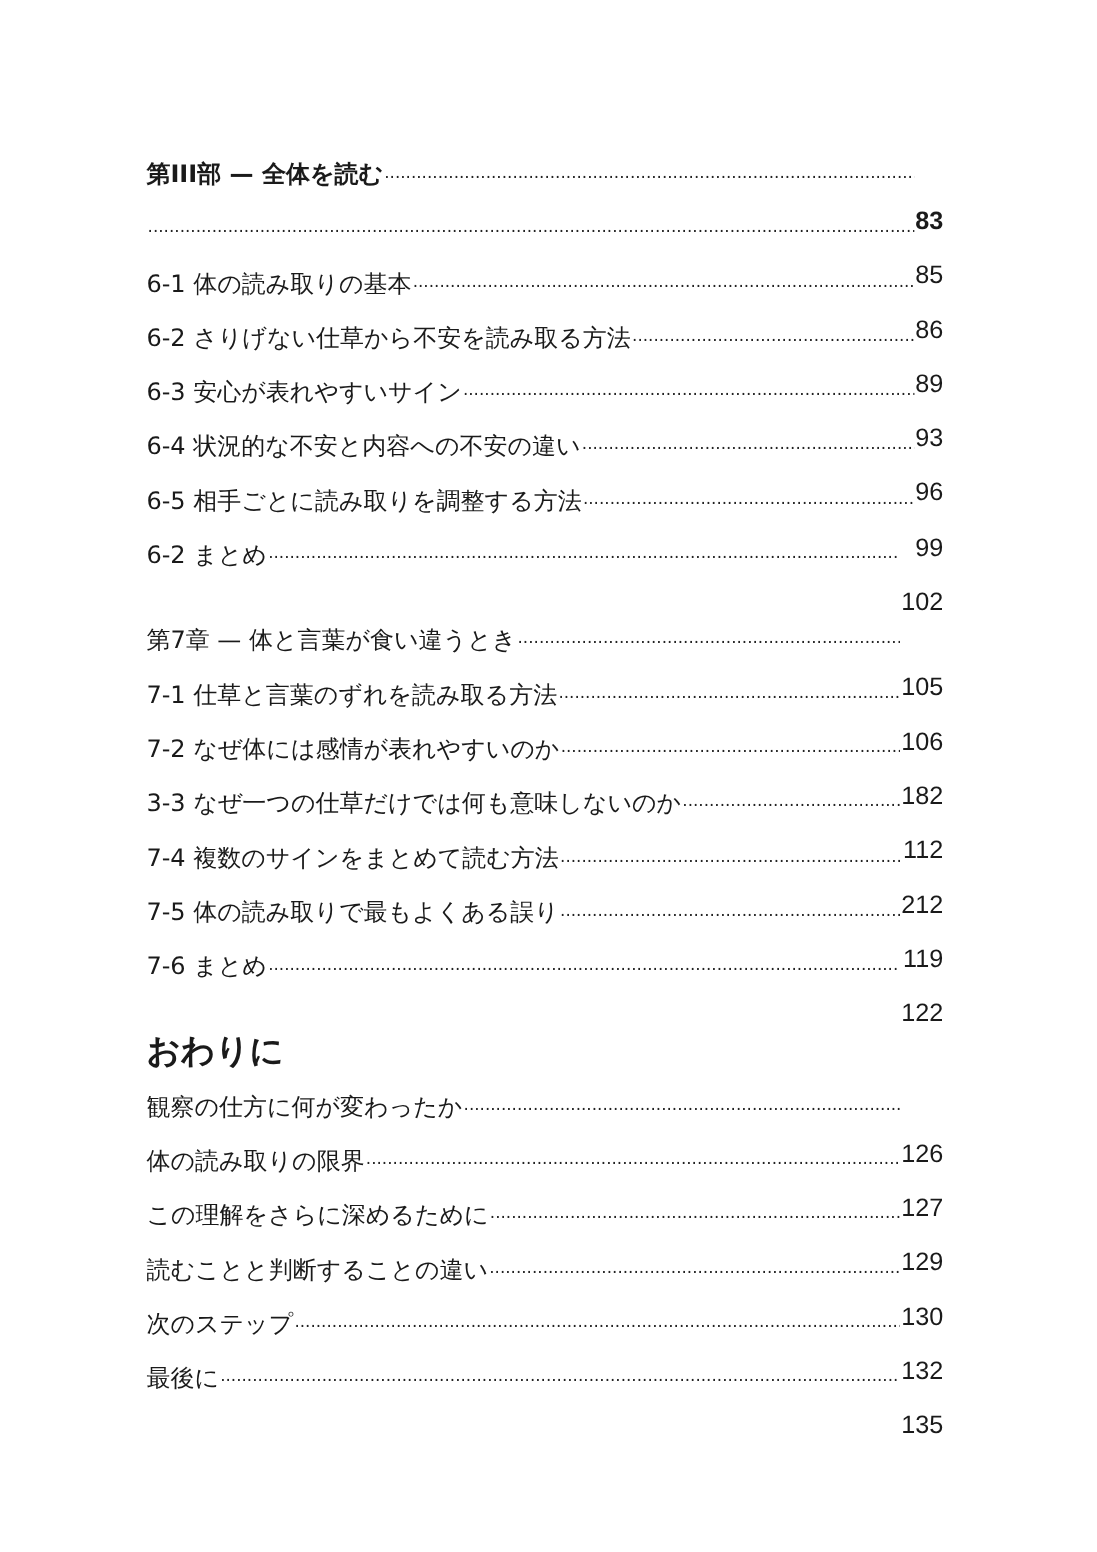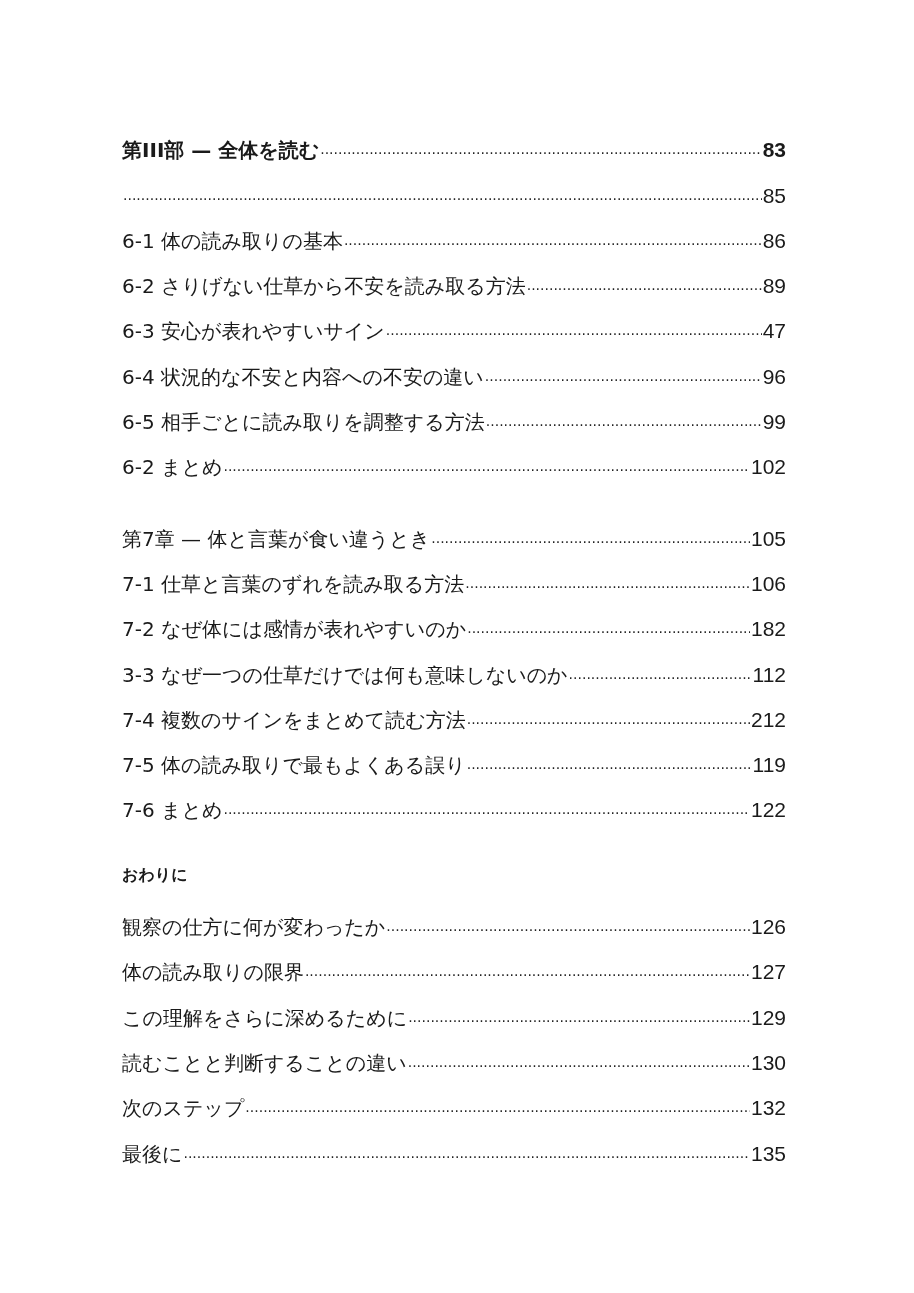--- a/index.html
+++ b/index.html
@@ -16,21 +16,21 @@
       color: #1a1a1a;
     }
     .toc {
       position: absolute;
       left: 122px;
       top: 125px;
       width: 664px;
     }
     .row {
       display: flex;
-      align-items: flex-end;
+      align-items: flex-start;
       height: 45.3px;
       font-size: 20px;
       line-height: 40px;
       white-space: nowrap;
     }
     .row .title {
       flex: 0 0 auto;
     }
     .row .dots {
       flex: 1 1 auto;
@@ -43,30 +43,30 @@
       color: #222;
     }
     .row .dots::before {
       content: "................................................................................................................................................................................................................";
     }
     .row .page {
       flex: 0 0 auto;
       text-align: right;
       font-family: "Liberation Sans", sans-serif;
       font-size: 21px;
+      margin-top: 40px;
     }
     .bold .title, .bold .page {
       font-weight: bold;
     }
     .heading {
       height: 45.3px;
-      font-size: 16px;
+      font-size: 28px;
       line-height: 40px;
       font-weight: bold;
-      font-family: Liberation Mono, monospace;
     }
     .gap-1 { height: 26px; }
     .gap-2 { height: 26px; }
   </style>
 </head>
 <body>
 
 <div class="toc">
 
   <div class="row bold">
@@ -86,21 +86,21 @@
     <span class="page">86</span>
   </div>
   <div class="row">
     <span class="title">6-2 さりげない仕草から不安を読み取る方法</span>
     <span class="dots"></span>
     <span class="page">89</span>
   </div>
   <div class="row">
     <span class="title">6-3 安心が表れやすいサイン</span>
     <span class="dots"></span>
-    <span class="page">47</span>
+    <span class="page">93</span>
   </div>
   <div class="row">
     <span class="title">6-4 状況的な不安と内容への不安の違い</span>
     <span class="dots"></span>
     <span class="page">96</span>
   </div>
   <div class="row">
     <span class="title">6-5 相手ごとに読み取りを調整する方法</span>
     <span class="dots"></span>
     <span class="page">99</span>

